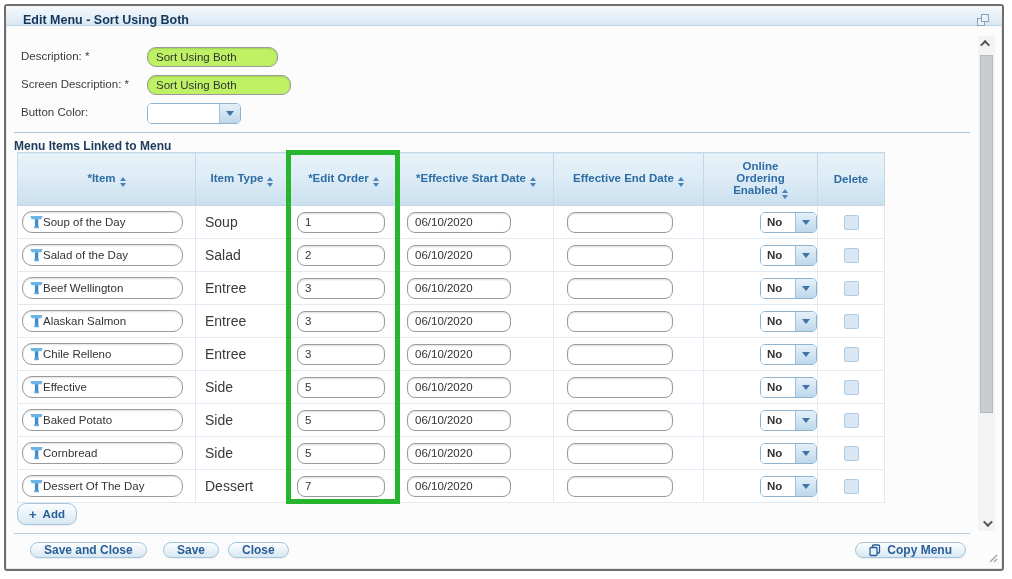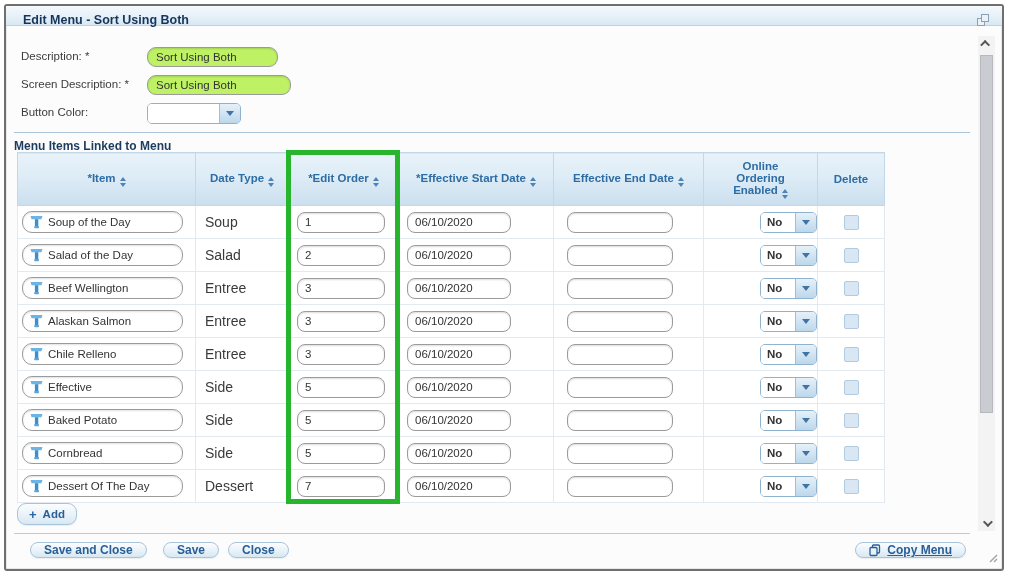--- a/index.html
+++ b/index.html
@@ -56,21 +56,21 @@
   table.grid th .thlab { display:inline; }
   table.grid th.wrap .thwrap { display:inline-block; max-width:74px; }
   table.grid td { height:33px; border:1px solid #e2e9f0; padding:0; vertical-align:middle; background:#fff; }
   .ttype { padding-left:9px !important; font-size:14px; color:#3a3a3a; }
 
   .sorticon { display:inline-flex; flex-direction:column; align-items:center; gap:2px; margin-left:4px; vertical-align:1px; }
   .sorticon .su { width:0; height:0; border-left:3.5px solid transparent; border-right:3.5px solid transparent; border-bottom:4px solid #4d84b8; }
   .sorticon .sd { width:0; height:0; border-left:3.5px solid transparent; border-right:3.5px solid transparent; border-top:4px solid #4d84b8; }
 
   .fitem {
-    display:flex; align-items:center; gap:5px; height:22px; margin:0 12px 0 4px;
+    display:flex; align-items:center; height:22px; margin:0 12px 0 4px;
     border:1px solid #9b9b9b; border-radius:10px; background:#fff; padding:0 7px;
     box-shadow:inset 0 1px 2px rgba(0,0,0,.12); cursor:text;
   }
   .fitem-txt { font-size:11.5px; color:#333; white-space:nowrap; }
   .funnel { display:inline-flex; flex:none; }
 
   .cin {
     height:21px; border:1px solid #9b9b9b; border-radius:8px; background:#fff;
     font-family:inherit; font-size:11.5px; color:#333; padding:0 7px;
     box-shadow:inset 0 1px 2px rgba(0,0,0,.14);
@@ -152,21 +152,21 @@
         <col style="width:150px">
         <col style="width:114px">
         <col style="width:67px">
     </colgroup>
     <thead>
       <tr>
         <th><span class="thlab">*Item</span><span class="sorticon">
               <i class="su"></i>
               <i class="sd"></i>
             </span></th>
-        <th><span class="thlab">Date Type</span><span class="sorticon">
+        <th><span class="thlab">Item Type</span><span class="sorticon">
               <i class="su"></i>
               <i class="sd"></i>
             </span></th>
         <th><span class="thlab">*Edit Order</span><span class="sorticon">
               <i class="su"></i>
               <i class="sd"></i>
             </span></th>
         <th><span class="thlab">*Effective Start Date</span><span class="sorticon">
               <i class="su"></i>
               <i class="sd"></i>
@@ -440,21 +440,21 @@
 
   <button class="btn" style="left:24px; top:536px;">
     <span>Save and Close</span>
   </button>
   <button class="btn" style="left:157px; top:536px;">
     <span>Save</span>
   </button>
   <button class="btn" style="left:222px; top:536px;">
     <span>Close</span>
   </button>
-  <button class="btn" style="right:36px; top:536px;text-decoration:underline;">
+  <button class="btn" style="right:36px; top:536px;">
     <span style="display:inline-flex;">
         <svg width="12" height="13" viewBox="0 0 12 13">
           <rect x="3.5" y="1" width="7" height="8" rx="1" fill="none" stroke="#2a5e96" stroke-width="1.3"></rect>
           <rect x="1" y="3.5" width="7" height="8" rx="1" fill="#e8f2f9" stroke="#2a5e96" stroke-width="1.3"></rect>
         </svg>
       </span>
     <span>Copy Menu</span>
   </button>
 
   <div class="sbar">

